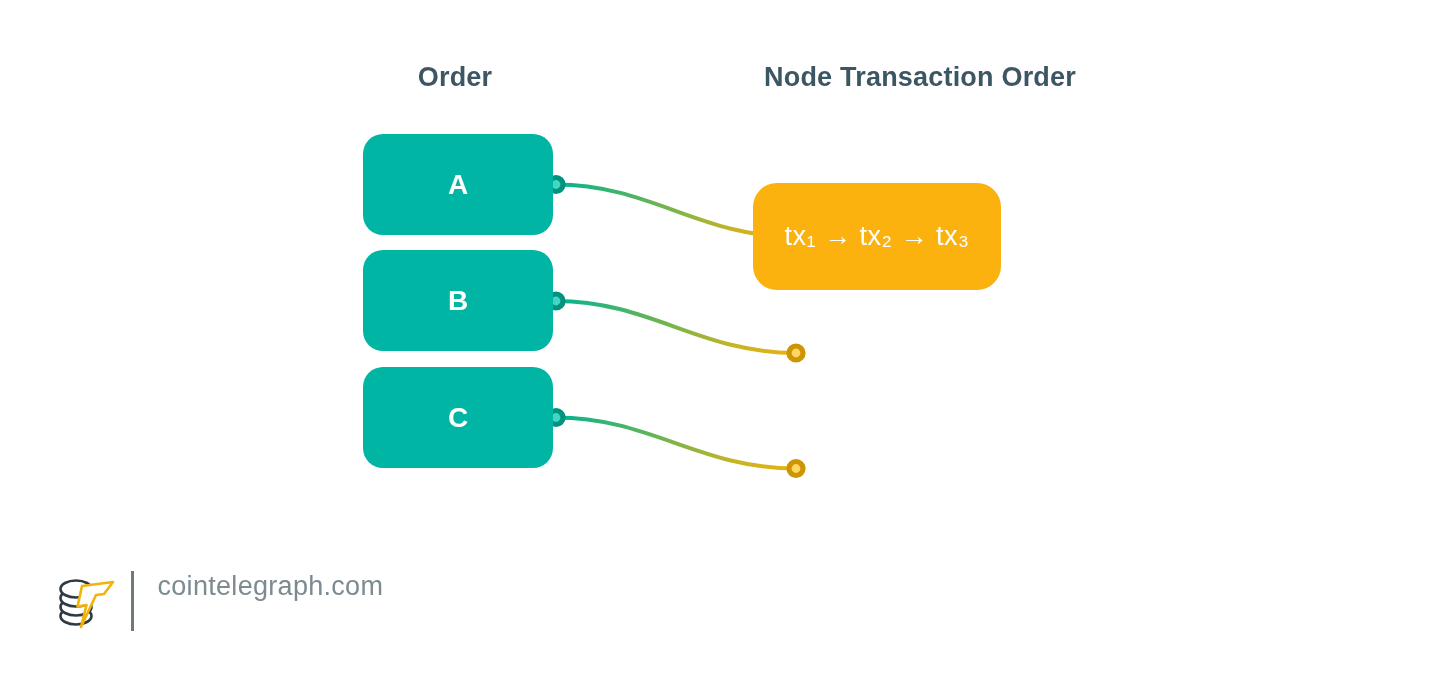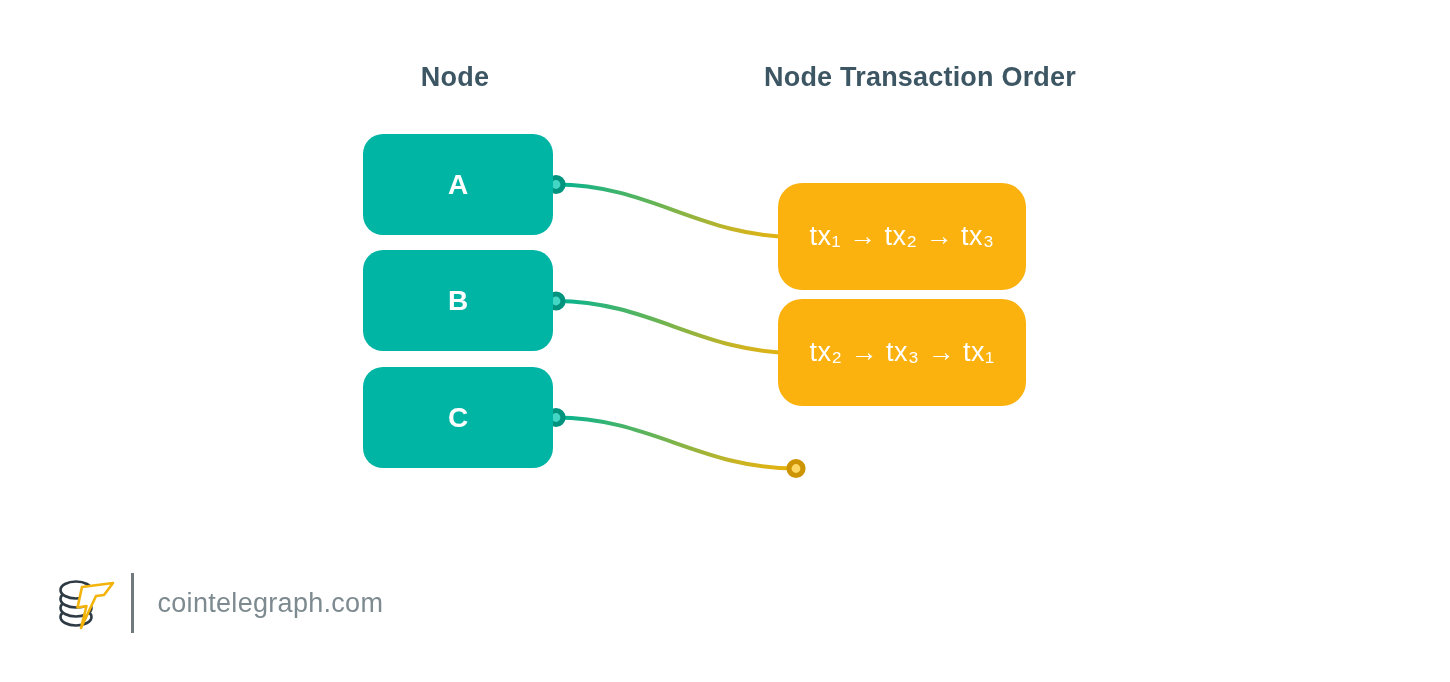--- a/index.html
+++ b/index.html
@@ -16,40 +16,40 @@
 
   .hdr{position:absolute;top:62px;font-size:27px;font-weight:700;color:var(--header-text);
        text-align:center;letter-spacing:.2px;}
   .hdr-node{left:355px;width:200px;}
   .hdr-order{left:695px;width:450px;}
 
   .node-box{position:absolute;left:363px;width:190px;height:101px;background:var(--teal);
             border-radius:20px;display:flex;align-items:center;justify-content:center;}
   .node-box span{color:var(--box-text);font-size:28px;font-weight:700;}
 
-  .order-box{position:absolute;left:778px;width:248px;height:107px;background:var(--orange);
+  .order-box{position:absolute;left:753px;width:248px;height:107px;background:var(--orange);
              border-radius:24px;display:flex;align-items:center;justify-content:center;}
   .order-box span{color:var(--box-text);font-size:27px;font-weight:400;letter-spacing:.5px;}
 
   svg.connectors{position:absolute;left:0;top:0;width:1450px;height:682px;pointer-events:none;}
   .curve{fill:none;stroke:url(#curveGrad);stroke-width:4;}
   .dot-teal{fill:var(--teal-dot-fill);stroke:var(--teal-dot-ring);stroke-width:5.2;}
   .dot-orange{fill:var(--orange-dot-fill);stroke:var(--orange-dot-ring);stroke-width:5.2;}
 
-  .footer{position:absolute;left:55px;top:571px;height:64px;display:flex;align-items:center;}
+  .footer{position:absolute;left:55px;top:571px;height:64px;display:flex;align-items:flex-start;}
   .footer .logo{width:62px;height:62px;}
   .footer .divider{width:2.5px;height:60px;background:var(--divider);margin-left:14px;}
   .footer .site{margin-left:24px;font-size:27px;color:var(--footer-text);letter-spacing:.3px;}
 </style>
 </head>
 <body>
 
 <div class="canvas">
 
-  <div class="hdr hdr-node">Node</div>
+  <div class="hdr hdr-node">Order</div>
   <div class="hdr hdr-order">Node Transaction Order</div>
 
   <svg class="connectors" viewBox="0 0 1450 682">
     <defs>
       <linearGradient id="curveGrad" gradientUnits="userSpaceOnUse" x1="556" y1="0" x2="796" y2="0">
         <stop offset="0" style="stop-color:var(--curve-start)"></stop>
         <stop offset="0.4" style="stop-color:var(--curve-mid1)"></stop>
         <stop offset="0.75" style="stop-color:var(--curve-mid2)"></stop>
         <stop offset="1" style="stop-color:var(--curve-end)"></stop>
       </linearGradient>
@@ -71,23 +71,20 @@
   <div class="node-box" style="top:250px">
     <span>B</span>
   </div>
   <div class="node-box" style="top:367px">
     <span>C</span>
   </div>
 
   <div class="order-box" style="top:183px">
     <span>tx₁ → tx₂ → tx₃</span>
   </div>
-  <div class="order-box" style="top:299px">
-    <span>tx₂ → tx₃ → tx₁</span>
-  </div>
 
   <div class="footer">
     <svg class="logo" viewBox="0 0 62 62">
       <g fill="#FFFFFF" stroke="var(--coin-stroke)" stroke-width="2.6">
         <ellipse cx="21" cy="45" rx="15.5" ry="8.5"></ellipse>
         <ellipse cx="21" cy="36" rx="15.5" ry="8.5"></ellipse>
         <ellipse cx="21" cy="27" rx="15.5" ry="8.5"></ellipse>
         <ellipse cx="21" cy="18" rx="15.5" ry="8.5"></ellipse>
       </g>
       <path d="M27 15 L58 11 L49 23 L41 24 L26 56 L31.5 34 L22.5 35.5 Z" fill="#FFFFFF" stroke="var(--bolt-stroke)" stroke-width="2.6" stroke-linejoin="round"></path>

